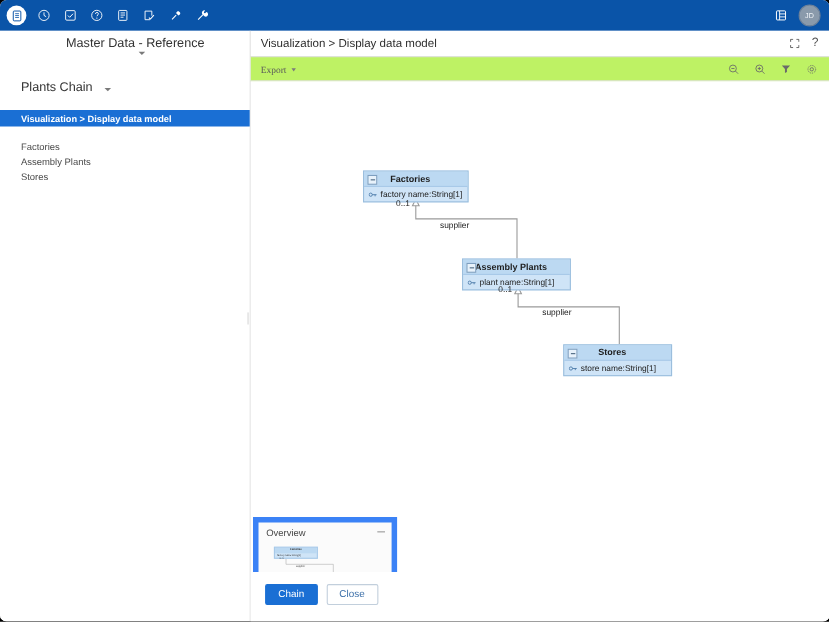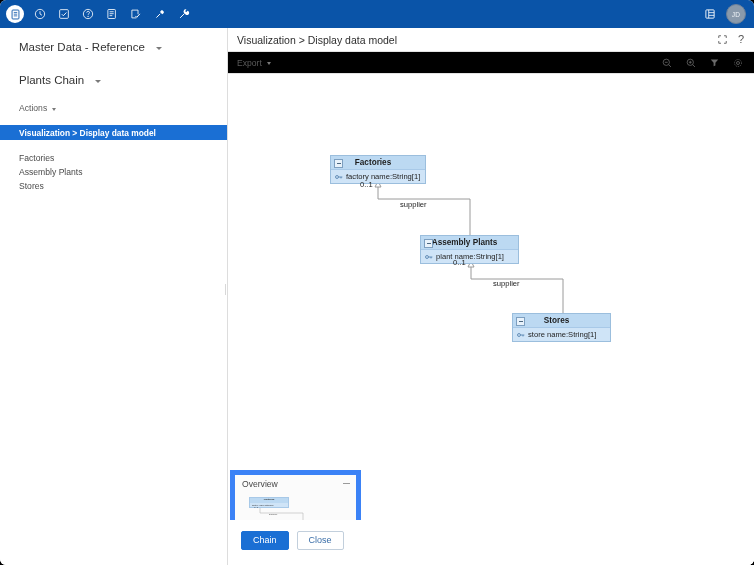--- a/index.html
+++ b/index.html
@@ -73,20 +73,21 @@
   }
   .lp-row {
     display: flex; align-items: center;
     padding-left: 19px;
   }
   .lp-app {
     height: 26px;
     margin-top: 6px;
     font-size: 11.5px;
     color: #333333;
+    flex-direction: column;
   }
   .lp-ctx {
     height: 26px;
     margin-top: 7px;
     font-size: 11.5px;
     color: #333333;
   }
   .caret {
     display: inline-block;
     width: 0; height: 0;
@@ -163,26 +164,27 @@
   .rp-header-icons {
     margin-left: auto;
     display: flex; align-items: center; gap: 11px;
     color: #5f5f5f;
   }
   .hicon { cursor: pointer; display: flex; }
   .qmark { font-size: 11px; color: #555; line-height: 1; }
 
   .rp-toolbar {
     height: 23px;
-    background: #000000;
+    background: #bef264;
     border-top: 1px solid #e2e2e2;
     border-bottom: 1px solid #e2e2e2;
     display: flex; align-items: center;
     padding: 0 11px 0 9px;
     box-sizing: border-box;
+    font-family: Liberation Serif, serif;
   }
   .export-btn {
     font-size: 8.6px;
     color: #5a5a5a;
     display: flex; align-items: center;
     cursor: pointer;
   }
   .export-btn .caret {
     margin-left: 5px;
     border-left-width: 2.6px;
@@ -446,24 +448,20 @@
     <div class="lp-row lp-app">
       <span>Master Data - Reference</span>
       <span class="caret"></span>
     </div>
 
     <div class="lp-row lp-ctx">
       <span>Plants Chain</span>
       <span class="caret"></span>
     </div>
 
-    <div class="lp-row lp-actions">
-      <span>Actions</span>
-      <span class="caret"></span>
-    </div>
 
     <div class="lp-selected">Visualization &gt; Display data model</div>
 
     <div class="lp-tree">
       <div class="lp-item">Factories</div>
       <div class="lp-item">Assembly Plants</div>
       <div class="lp-item">Stores</div>
     </div>
   </div>
 

